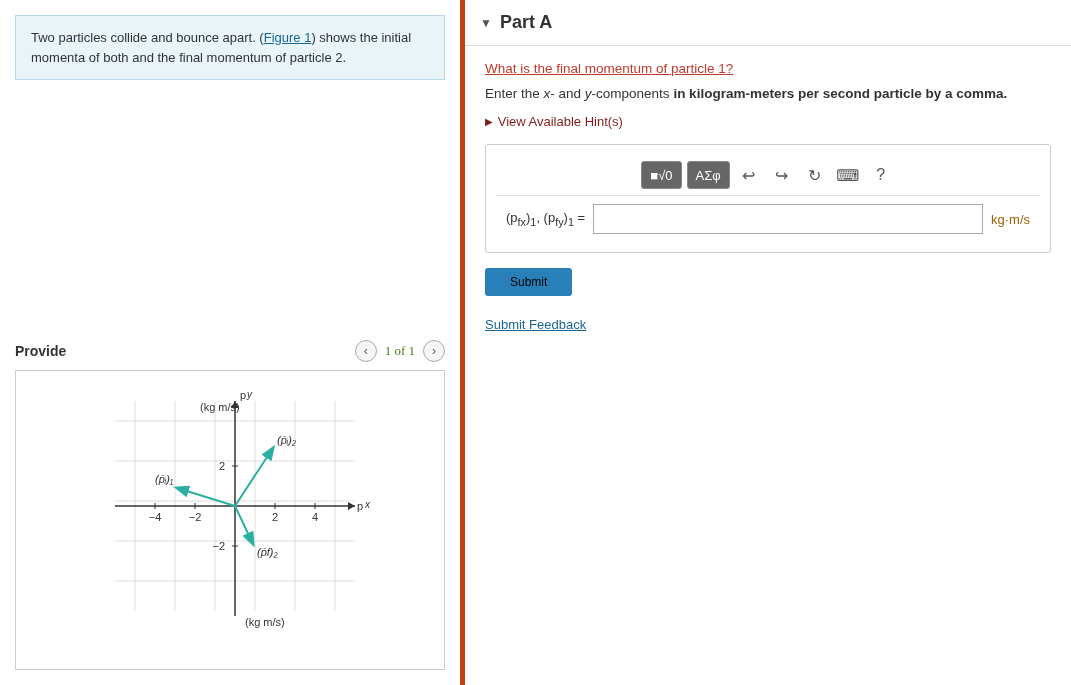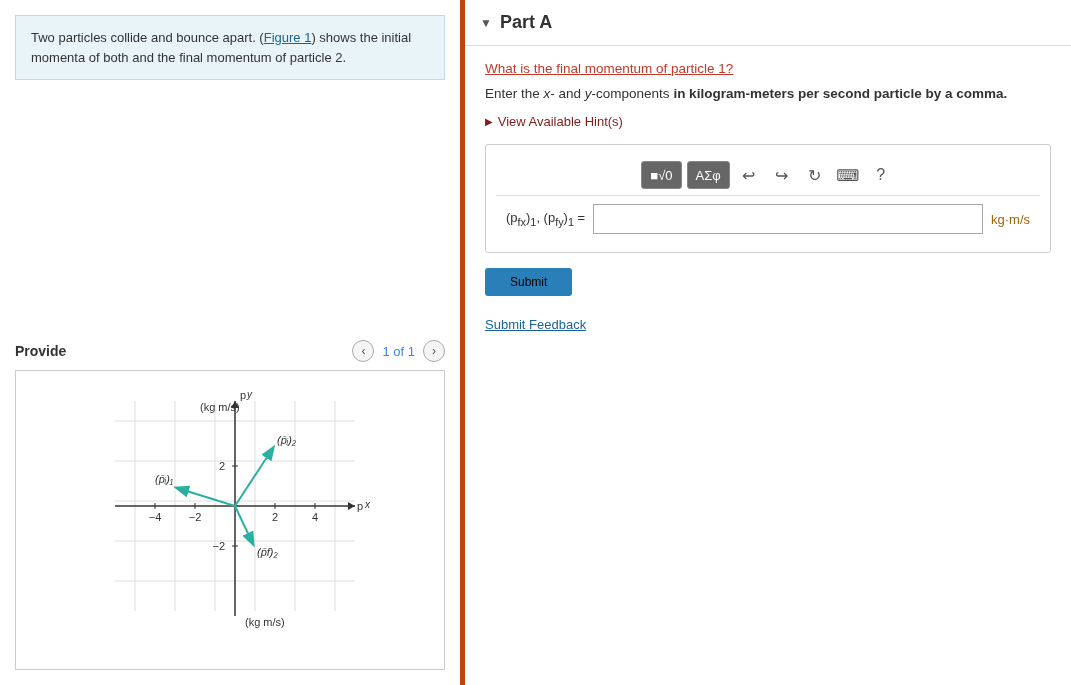--- a/index.html
+++ b/index.html
@@ -54,21 +54,21 @@
       width: 22px;
       height: 22px;
       border: 1px solid #aaa;
       background: #f5f5f5;
       border-radius: 50%;
       cursor: pointer;
       display: flex; align-items: center; justify-content: center;
       font-size: 12px;
       color: #555;
     }
-    .page-indicator { font-size: 13px; color: #3b82f6; }
+    .page-indicator { font-size: 13px; color: #4d7c0f; font-family: Liberation Serif, serif; }
 
     .figure-container {
       border: 1px solid #ccc;
       background: #fff;
       overflow-y: auto;
       height: 300px;
       position: relative;
     }
 
     .graph-wrapper {

